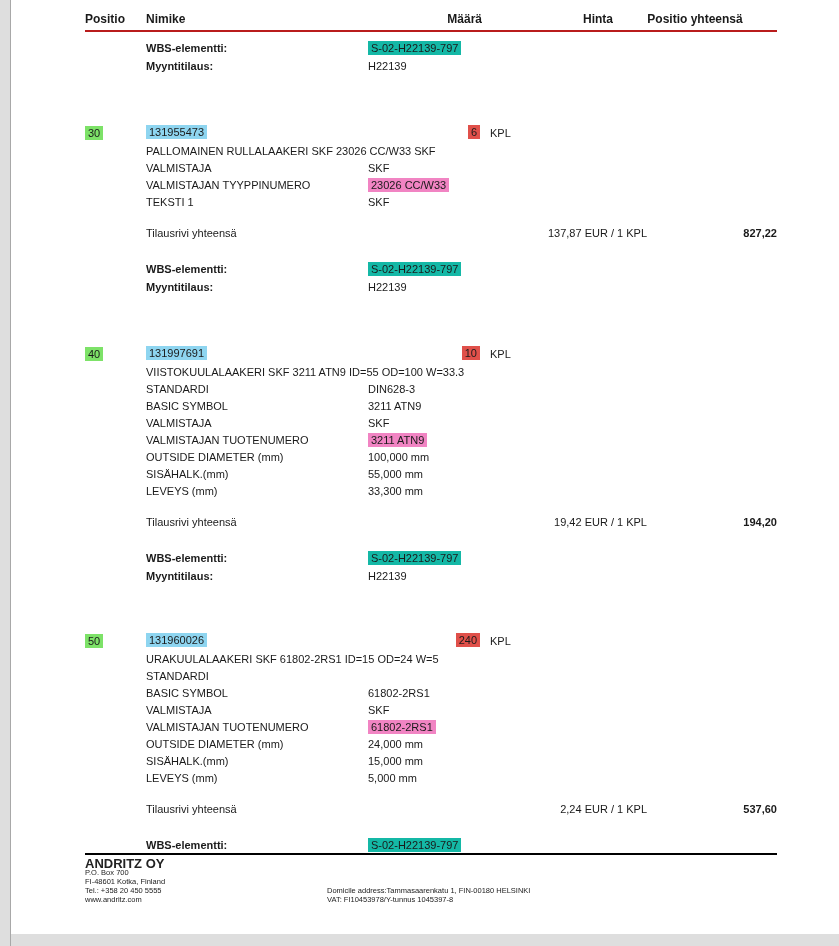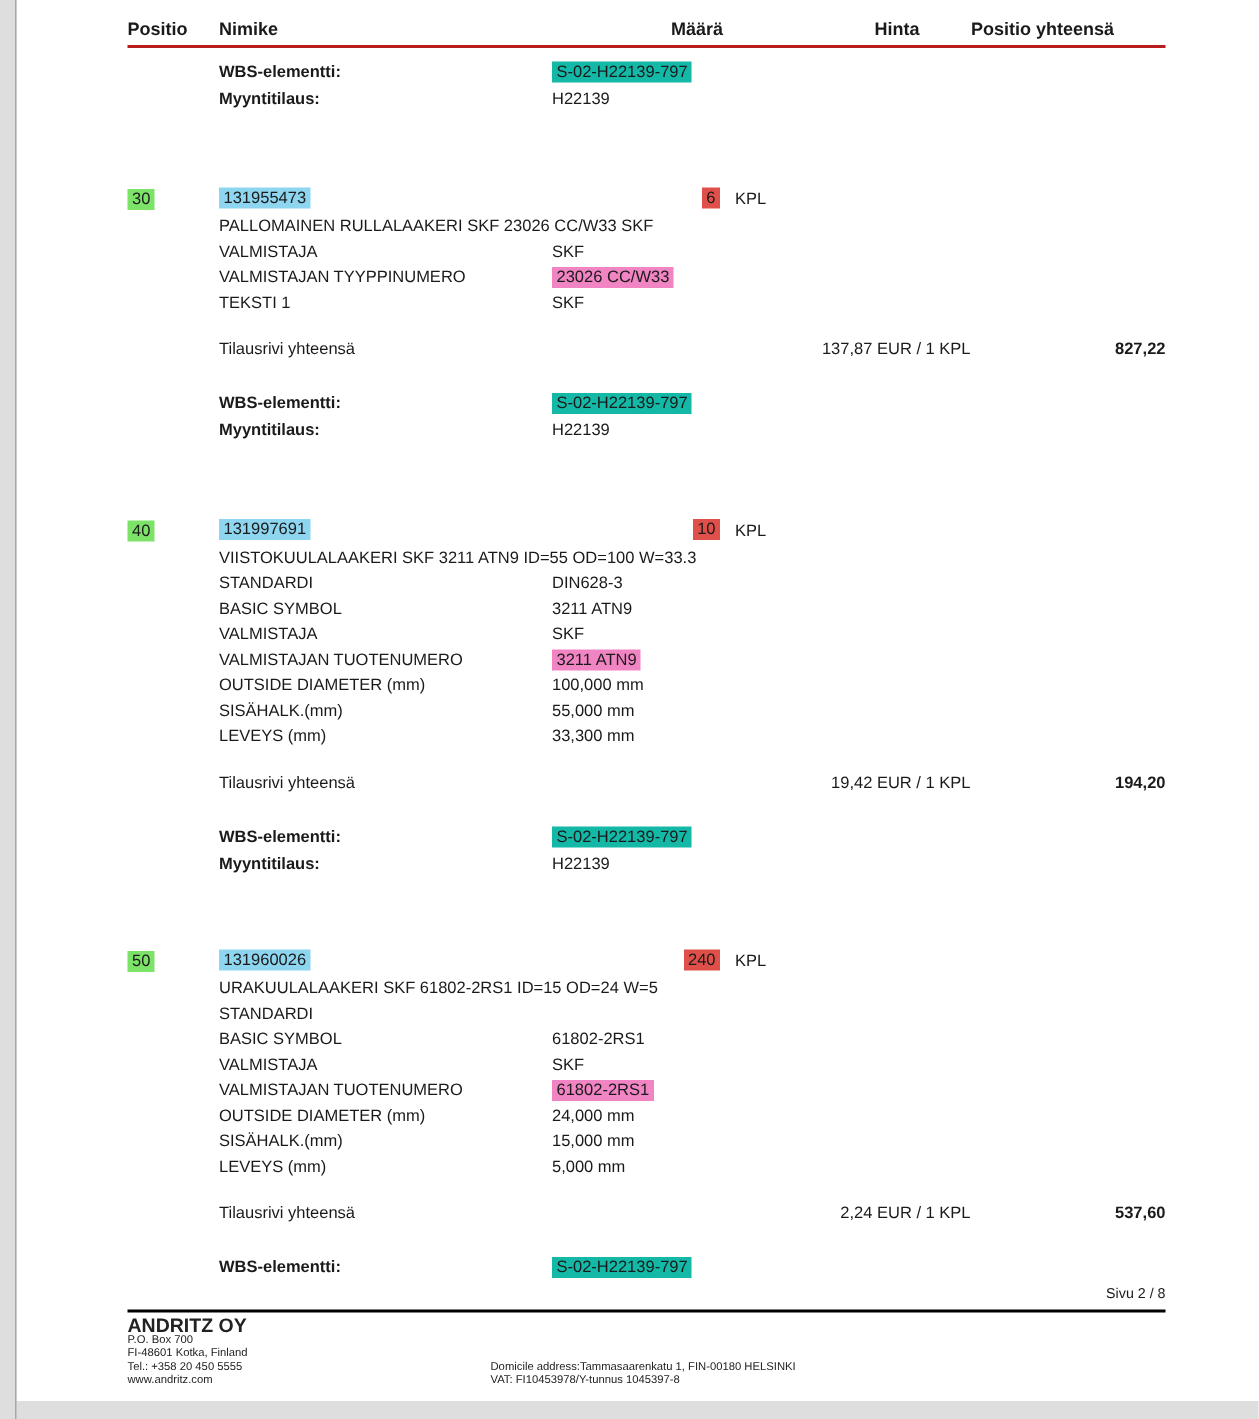--- a/index.html
+++ b/index.html
@@ -267,21 +267,20 @@
       <span class="unit-price">2,24 EUR / 1 KPL</span>
       <span class="total-val">537,60</span>
     </div>
     <div class="row kv wbs-row">
       <span class="c-pos"></span>
       <span class="kv-label bold">WBS-elementti:</span>
       <span class="kv-value"><span class="hl hl-yellow">S-02-H22139-797</span></span>
     </div>
   </div>
 
-  <div class="page-num-row">Sivu 2 / 8</div>
   <div class="footer-rule"></div>
 
   <div class="footer">
     <div class="footer-left">
       <div class="footer-company">ANDRITZ OY</div>
       <div>P.O. Box 700</div>
       <div>FI-48601 Kotka, Finland</div>
       <div>Tel.: +358 20 450 5555</div>
       <div>www.andritz.com</div>
     </div>

